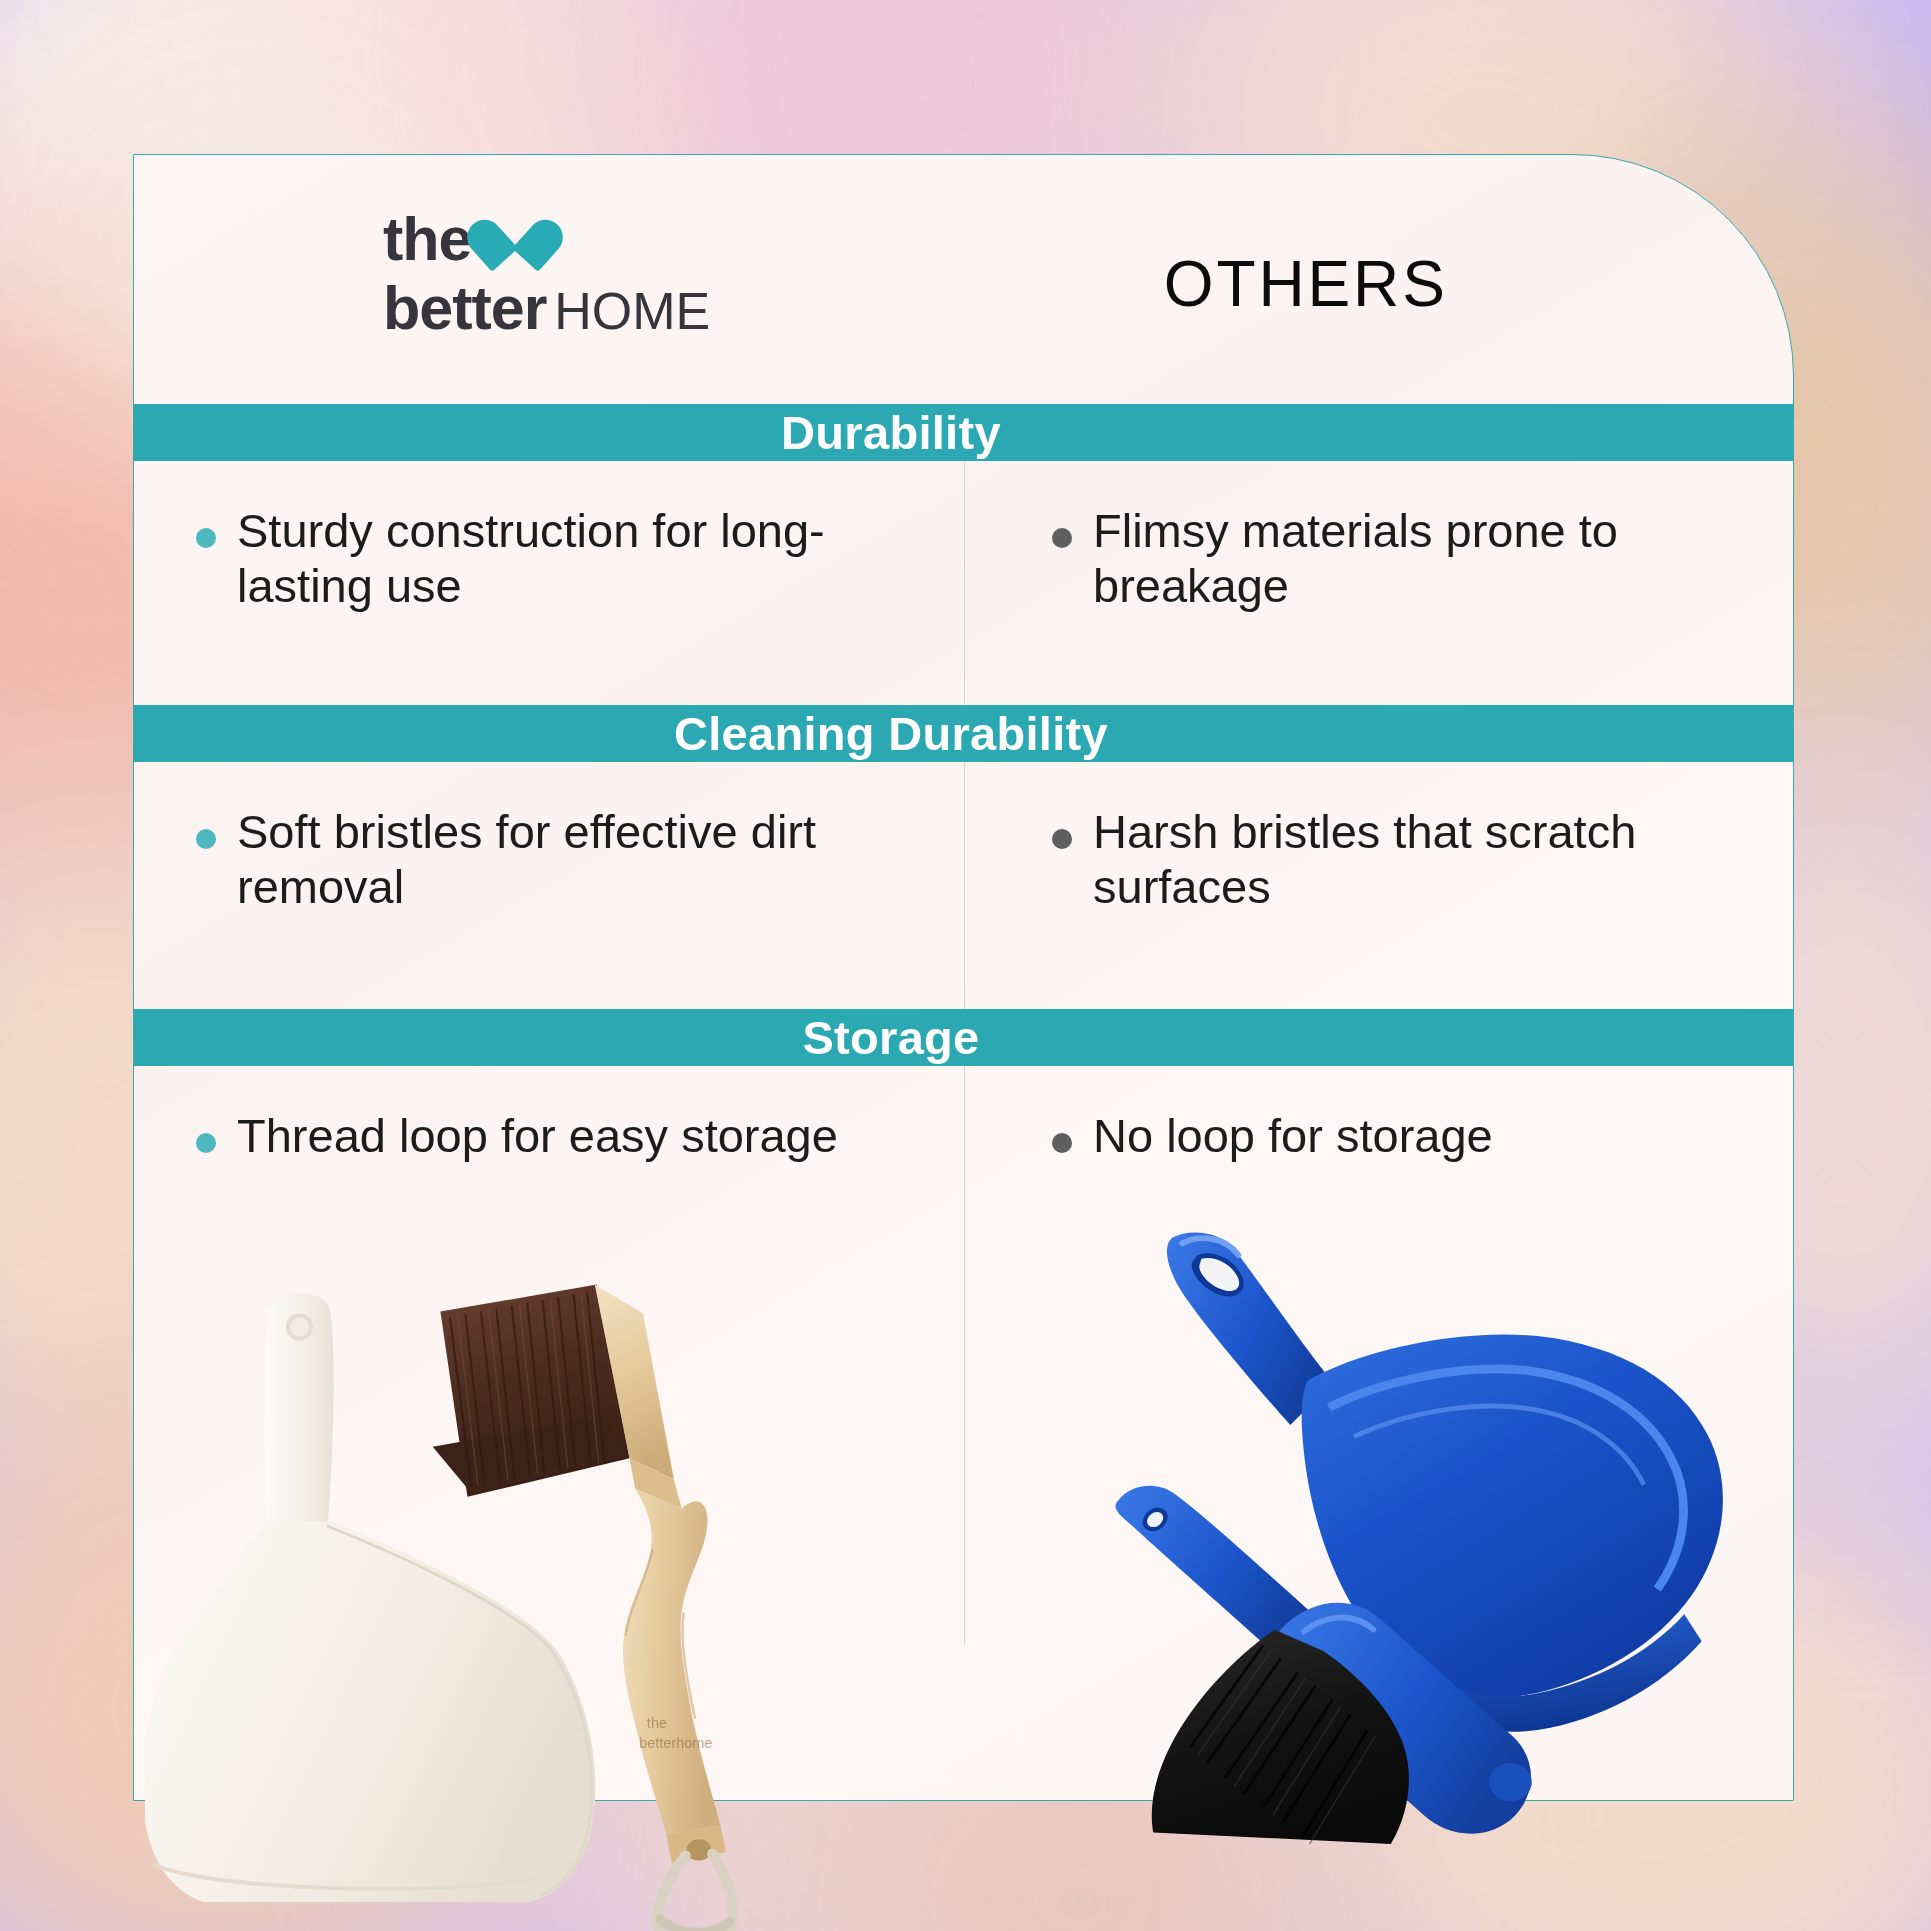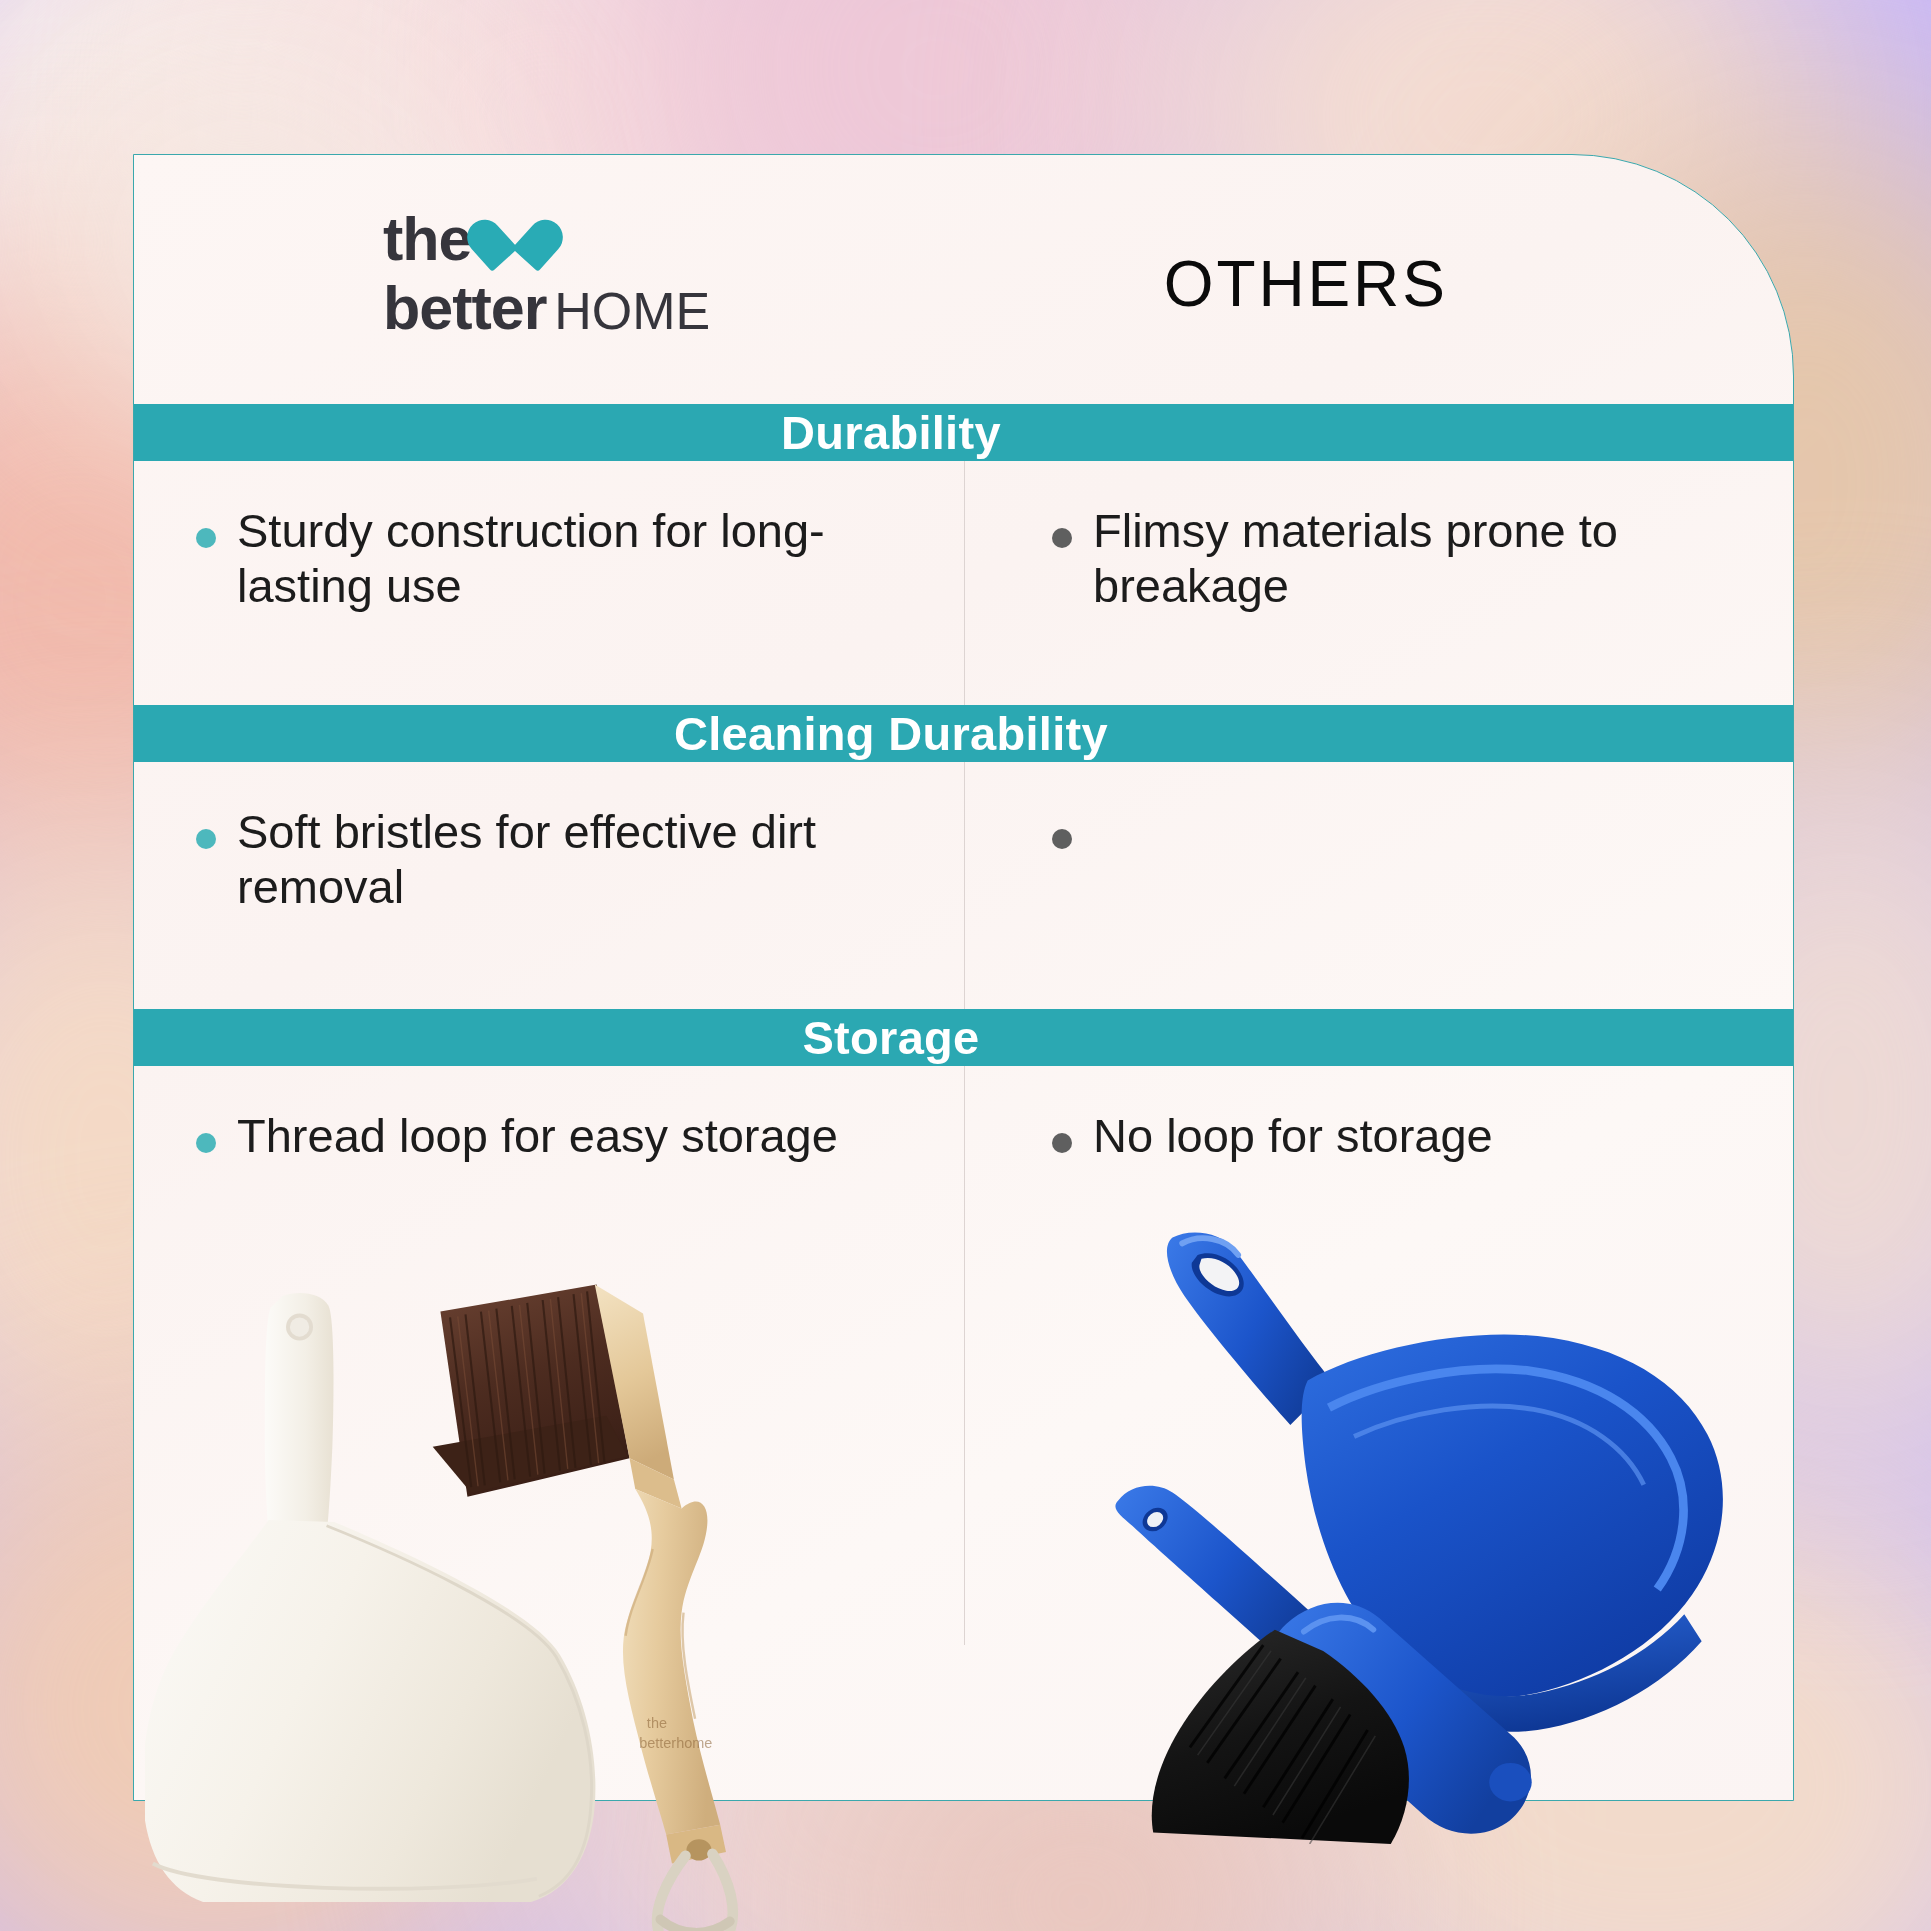--- a/index.html
+++ b/index.html
@@ -246,20 +246,21 @@
     </div>
 
     <div class="band">Cleaning Durability</div>
     <div class="row r2">
       <div class="cell left">
         <span class="dot teal"></span>
         <span class="btext">Soft bristles for effective dirt removal</span>
       </div>
       <div class="cell right">
         <span class="dot grey"></span>
+        <span class="btext">Harsh bristles that scratch surfaces</span>
       </div>
     </div>
 
     <div class="band">Storage</div>
     <div class="row r3">
       <div class="cell left">
         <span class="dot teal"></span>
         <span class="btext">Thread loop for easy storage</span>
       </div>
       <div class="cell right">

